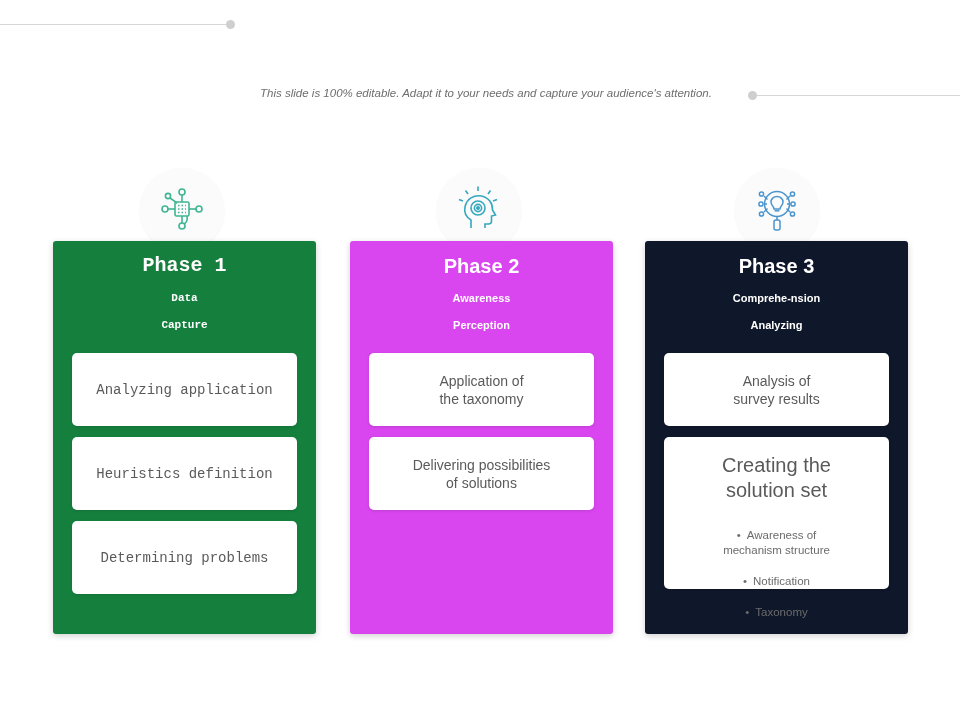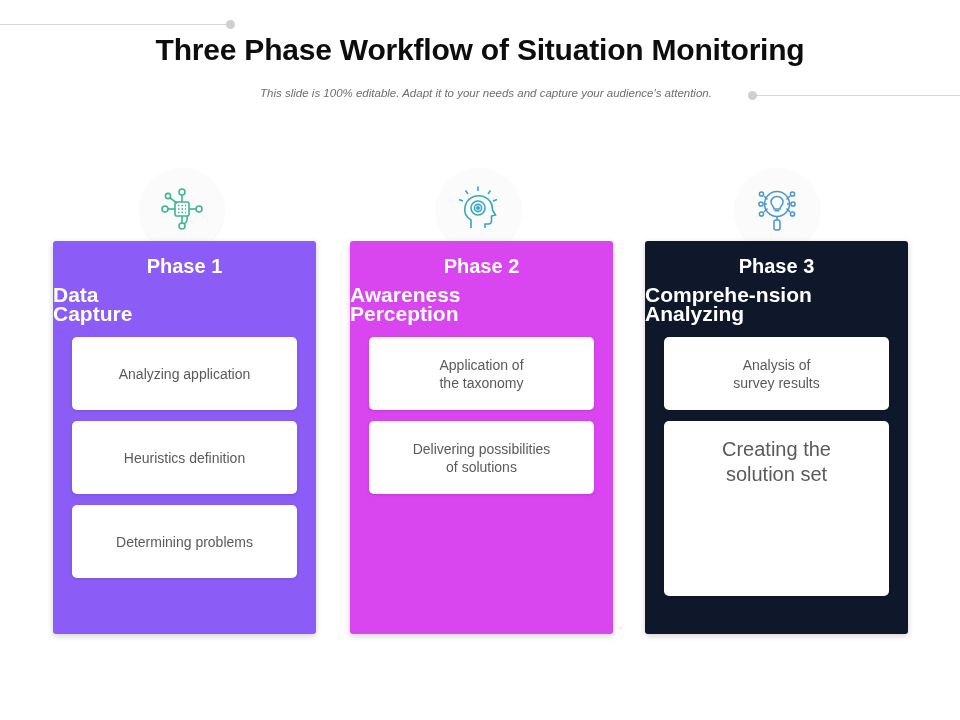--- a/index.html
+++ b/index.html
@@ -56,37 +56,37 @@
   }
   .card-1{left:53px;}
   .card-2{left:350px;}
   .card-3{left:645px;}
 
   .phase-label{
     margin-top:12px;text-align:center;
     font-size:20px;line-height:26px;font-weight:bold;color:#ffffff;
   }
   .phase-sub{
-    margin-top:6px;
-    font-size:21px;line-height:19px;font-weight:bold;color:#ffffff;
+    margin-top:6px;text-align:center;
+    font-size:11px;line-height:27px;font-weight:bold;color:#ffffff;
     white-space:pre-line;
   }
 
   .items{margin-top:14px;padding:0 19px;}
   .item{
     background:#ffffff;border-radius:5px;
     margin-bottom:11px;
     display:flex;align-items:center;justify-content:center;
     text-align:center;
     color:#5a5a5a;
     box-shadow:0 1px 3px rgba(0,0,0,0.13);
     white-space:pre-line;
   }
   .item.h-small{height:73px;font-size:14px;line-height:18px;}
-  .item.h-big{height:175px;flex-direction:column;justify-content:flex-start;
+  .item.h-big{height:152px;flex-direction:column;justify-content:flex-start;
     padding-top:16px;box-sizing:border-box;}
 
   .big-head{
     font-size:20px;line-height:25px;color:#5a5a5a;
     white-space:pre-line;
   }
   .bullets{
     margin-top:9px;padding:0;list-style:none;
     font-size:11.5px;line-height:15.5px;color:#6b6b6b;
   }
@@ -96,21 +96,20 @@
 </head>
 <body>
 
 <div class="slide">
 
   <div class="deco-line top"></div>
   <div class="deco-dot top"></div>
   <div class="deco-line bottom"></div>
   <div class="deco-dot bottom"></div>
 
-  <div class="title">Three Phase Workflow of Situation Monitoring</div>
   <div class="subtitle">This slide is 100% editable. Adapt it to your needs and capture your audience's attention.</div>
 
   <div class="icon-wrap icon-1">
     <div class="icon-circle"></div>
     <span>
       <svg width="50" height="50" viewBox="0 0 50 50" fill="none" stroke="#3fb592" stroke-width="1.6">
         <rect x="18" y="18" width="14" height="14" rx="1.5"></rect>
         <g stroke-dasharray="1.5 2">
           <line x1="21" y1="21.5" x2="29" y2="21.5"></line>
           <line x1="21" y1="25" x2="29" y2="25"></line>
@@ -171,21 +170,21 @@
           <line x1="38" y1="20" x2="35" y2="20"></line>
           <line x1="38" y1="28" x2="34.5" y2="24.5"></line>
           <circle cx="40.5" cy="10" r="2.1"></circle>
           <circle cx="41" cy="20" r="2.1"></circle>
           <circle cx="40.5" cy="30" r="2.1"></circle>
         </g>
       </svg>
     </span>
   </div>
 
-  <div class="card card-1" style="background: #8b5cf6;">
+  <div class="card card-1" style="background: #15803d; font-family: Liberation Mono, monospace;">
     <div class="phase-label">Phase 1</div>
     <div class="phase-sub">Data
 Capture</div>
     <div class="items">
       <div class="item h-small">Analyzing application</div>
       <div class="item h-small">Heuristics definition</div>
       <div class="item h-small">Determining problems</div>
     </div>
   </div>
 
@@ -204,17 +203,23 @@
   <div class="card card-3" style="background: #0f172a;">
     <div class="phase-label">Phase 3</div>
     <div class="phase-sub">Comprehe-nsion
 Analyzing</div>
     <div class="items">
       <div class="item h-small">Analysis of
 survey results</div>
       <div class="item h-big">
         <div class="big-head">Creating the
 solution set</div>
+        <ul class="bullets">
+          <li>Awareness of
+mechanism structure</li>
+          <li>Notification</li>
+          <li>Taxonomy</li>
+        </ul>
       </div>
     </div>
   </div>
 
 </div>
 
 </body></html>

